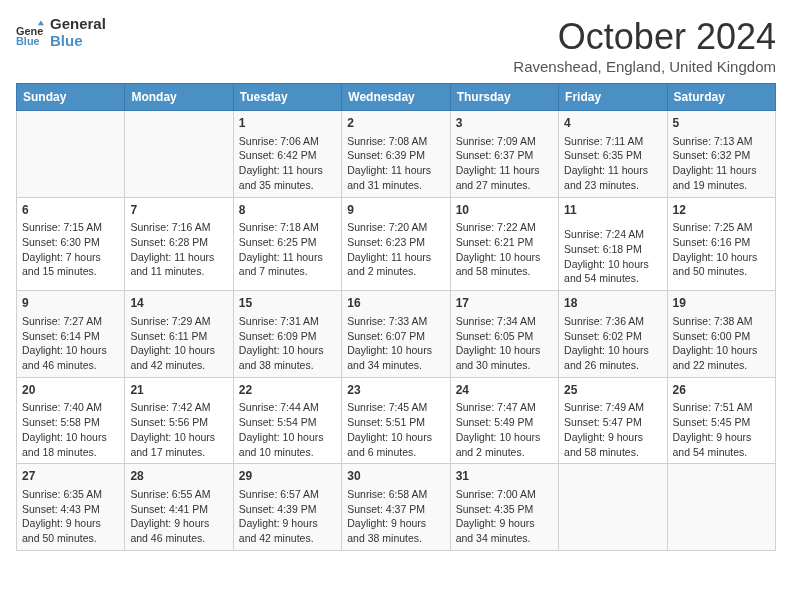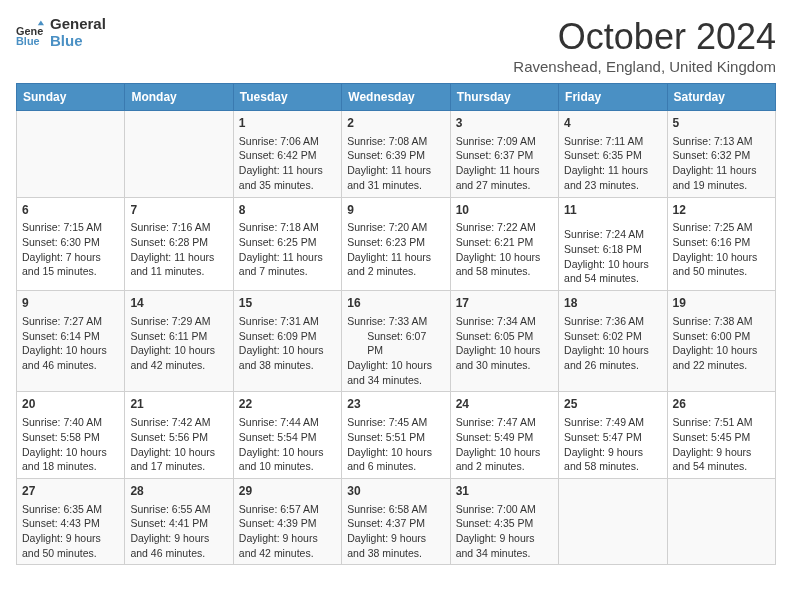--- a/index.html
+++ b/index.html
@@ -202,21 +202,21 @@
         </td>
         <td>
           <span class="day-number">15</span>
           <span style="display: block;">Sunrise: 7:31 AM</span>
           <span style="display: block;">Sunset: 6:09 PM</span>
           <span style="display: block;">Daylight: 10 hours and 38 minutes.</span>
         </td>
         <td>
           <span class="day-number">16</span>
           <span style="display: block;">Sunrise: 7:33 AM</span>
-          <span style="display: block; margin-left: 20px;">Sunset: 6:07 PM</span>
+          <span style="display: block;">Sunset: 6:07 PM</span>
           <span style="display: block;">Daylight: 10 hours and 34 minutes.</span>
         </td>
         <td>
           <span class="day-number">17</span>
           <span style="display: block;">Sunrise: 7:34 AM</span>
           <span style="display: block;">Sunset: 6:05 PM</span>
           <span style="display: block;">Daylight: 10 hours and 30 minutes.</span>
         </td>
         <td>
           <span class="day-number">18</span>

